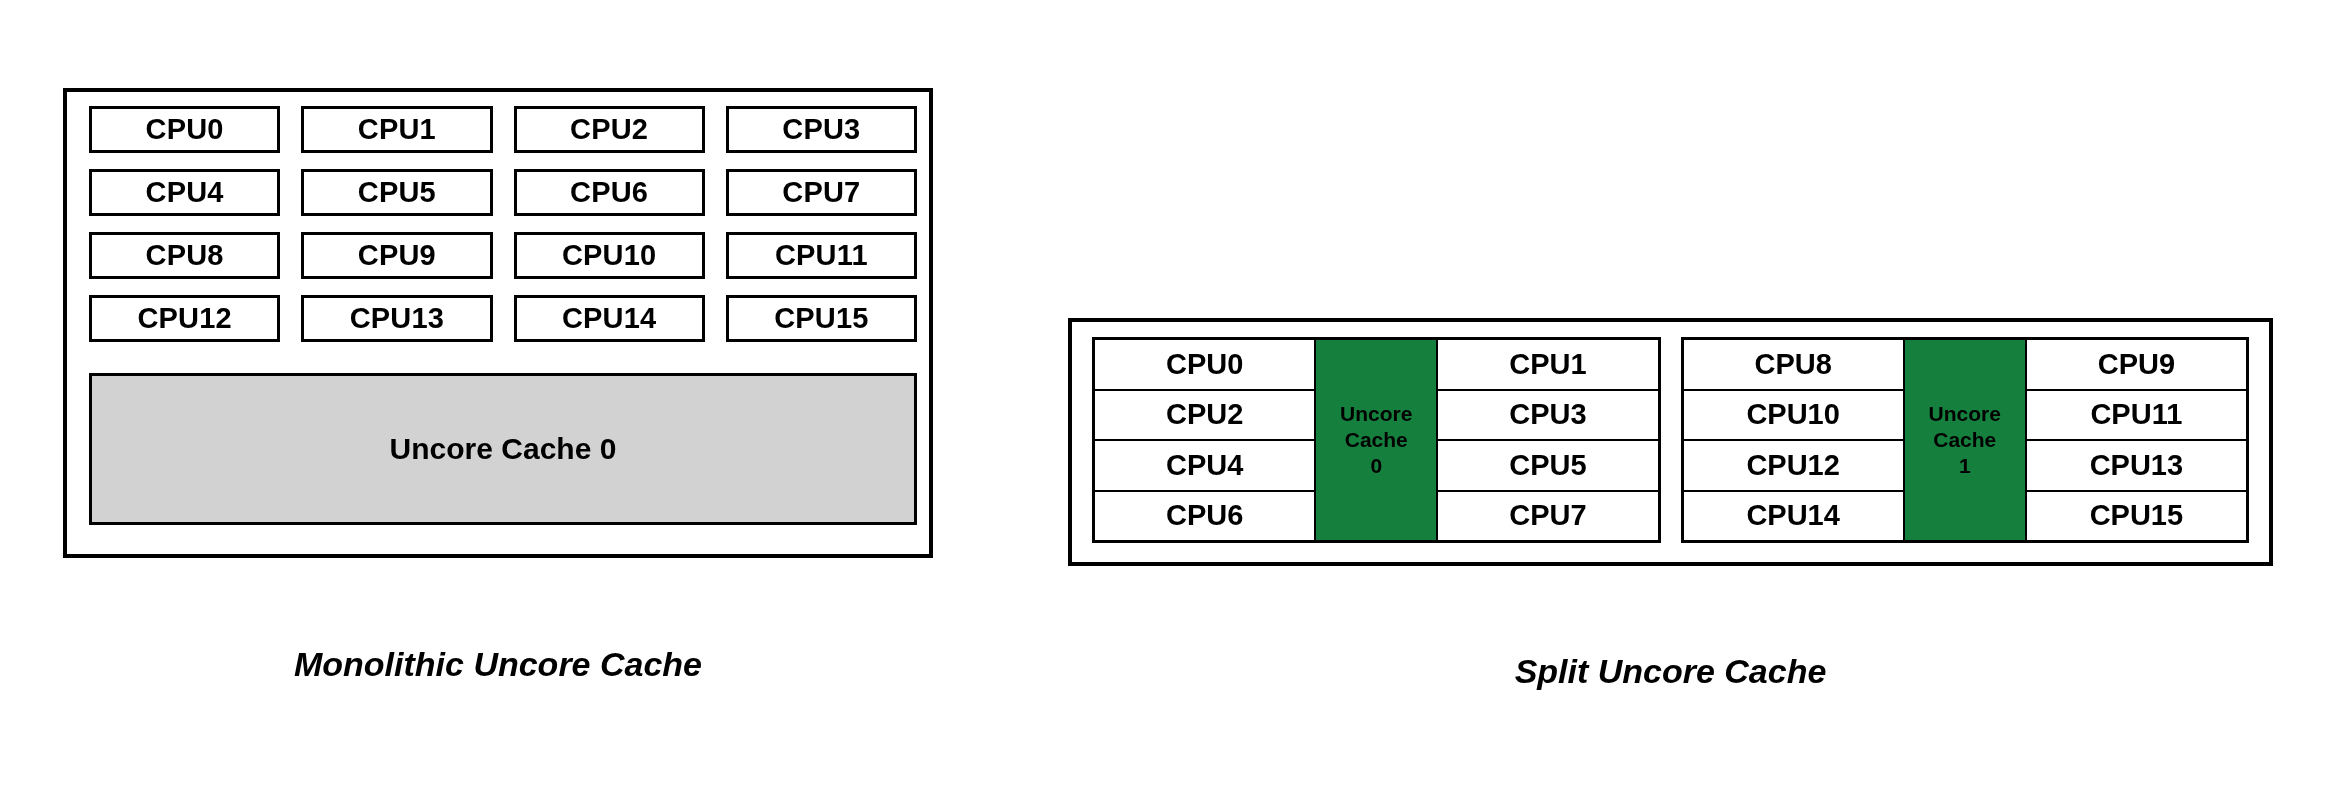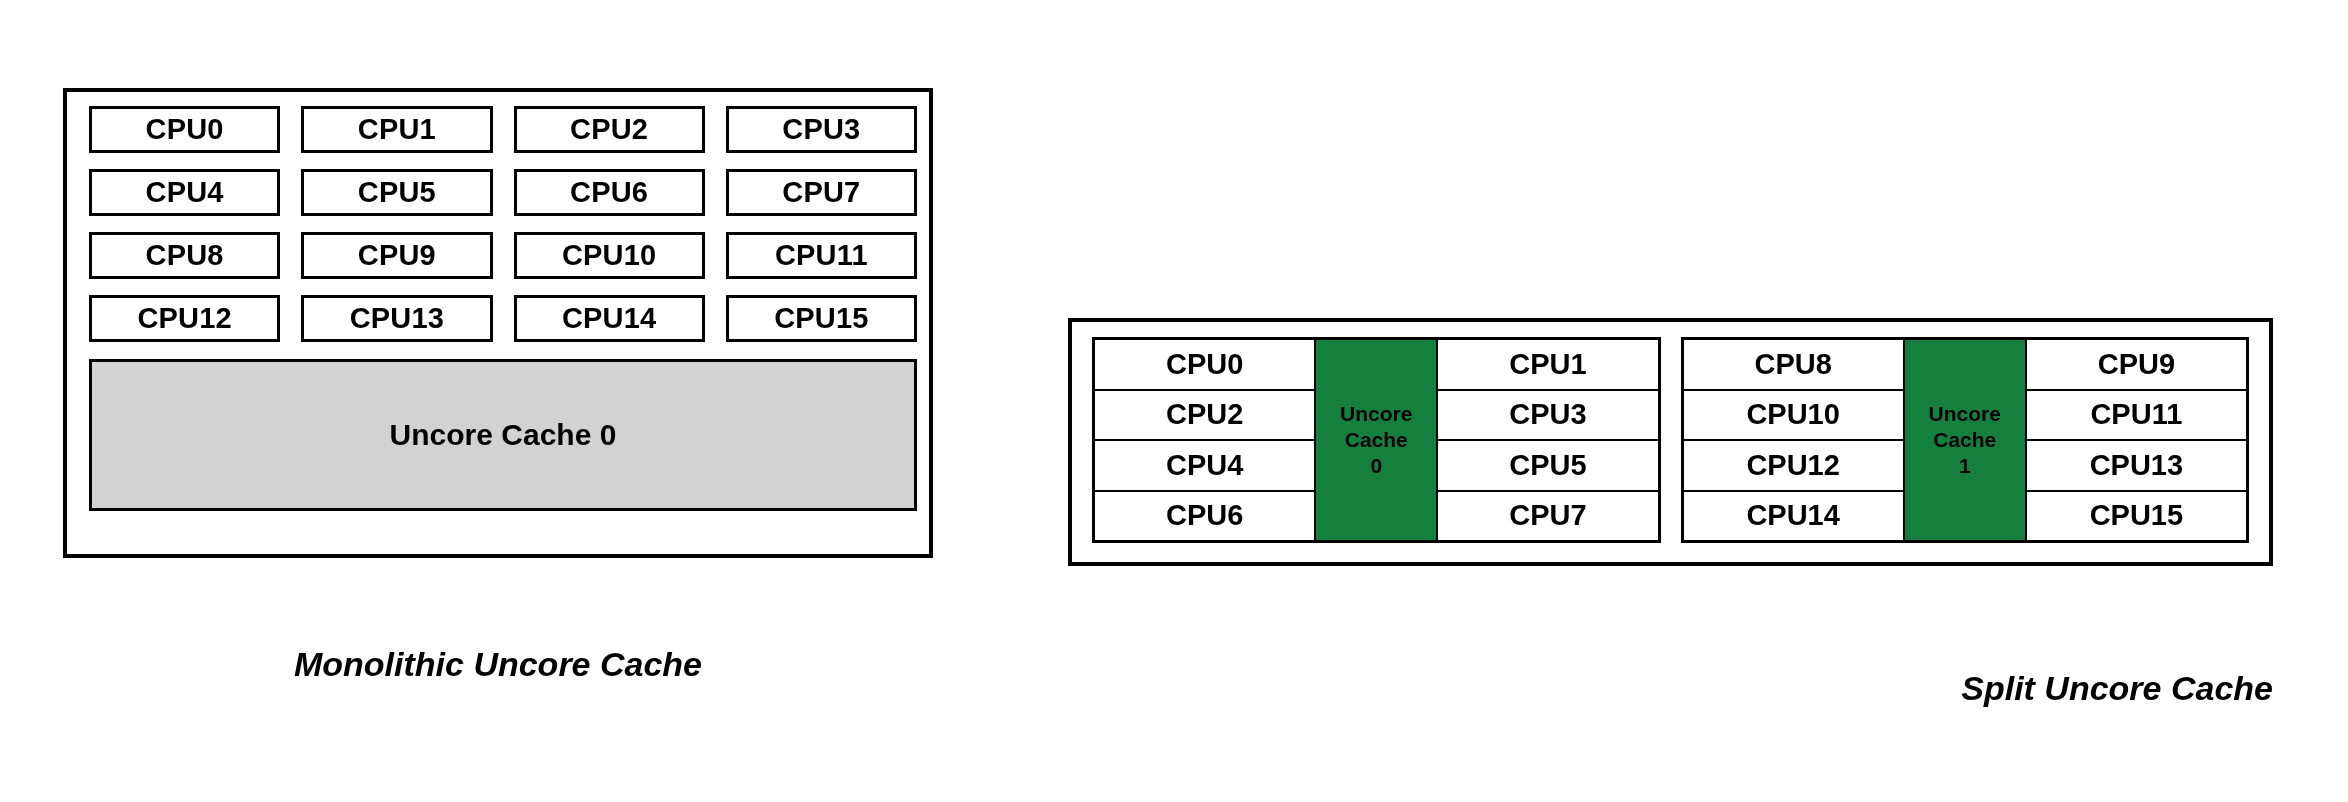--- a/index.html
+++ b/index.html
@@ -46,21 +46,21 @@
     background: #ffffff;
     display: flex;
     align-items: center;
     justify-content: center;
     font-size: 29px;
     font-weight: bold;
     color: #000000;
     letter-spacing: 0.2px;
   }
   #mono-cache-box {
-    margin-top: 17px;
+    margin-top: 31px;
     box-sizing: border-box;
     width: 828px;
     height: 152px;
     border: 3px solid #000000;
     background: #d2d2d2;
     display: flex;
     align-items: center;
     justify-content: center;
     font-size: 30px;
     font-weight: bold;
@@ -143,23 +143,23 @@
     font-style: italic;
   }
   #caption-mono {
     left: 63px;
     top: 645px;
     width: 870px;
     text-align: center;
   }
   #caption-split {
     left: 1068px;
-    top: 669px;
+    top: 652px;
     width: 1205px;
-    text-align: right;
+    text-align: center;
   }
 </style>
 </head>
 <body>
 
 <div id="mono-panel">
   <div id="mono-inner">
 
     <div id="mono-cpu-grid">
       <div class="mono-cpu-box">CPU0</div>

